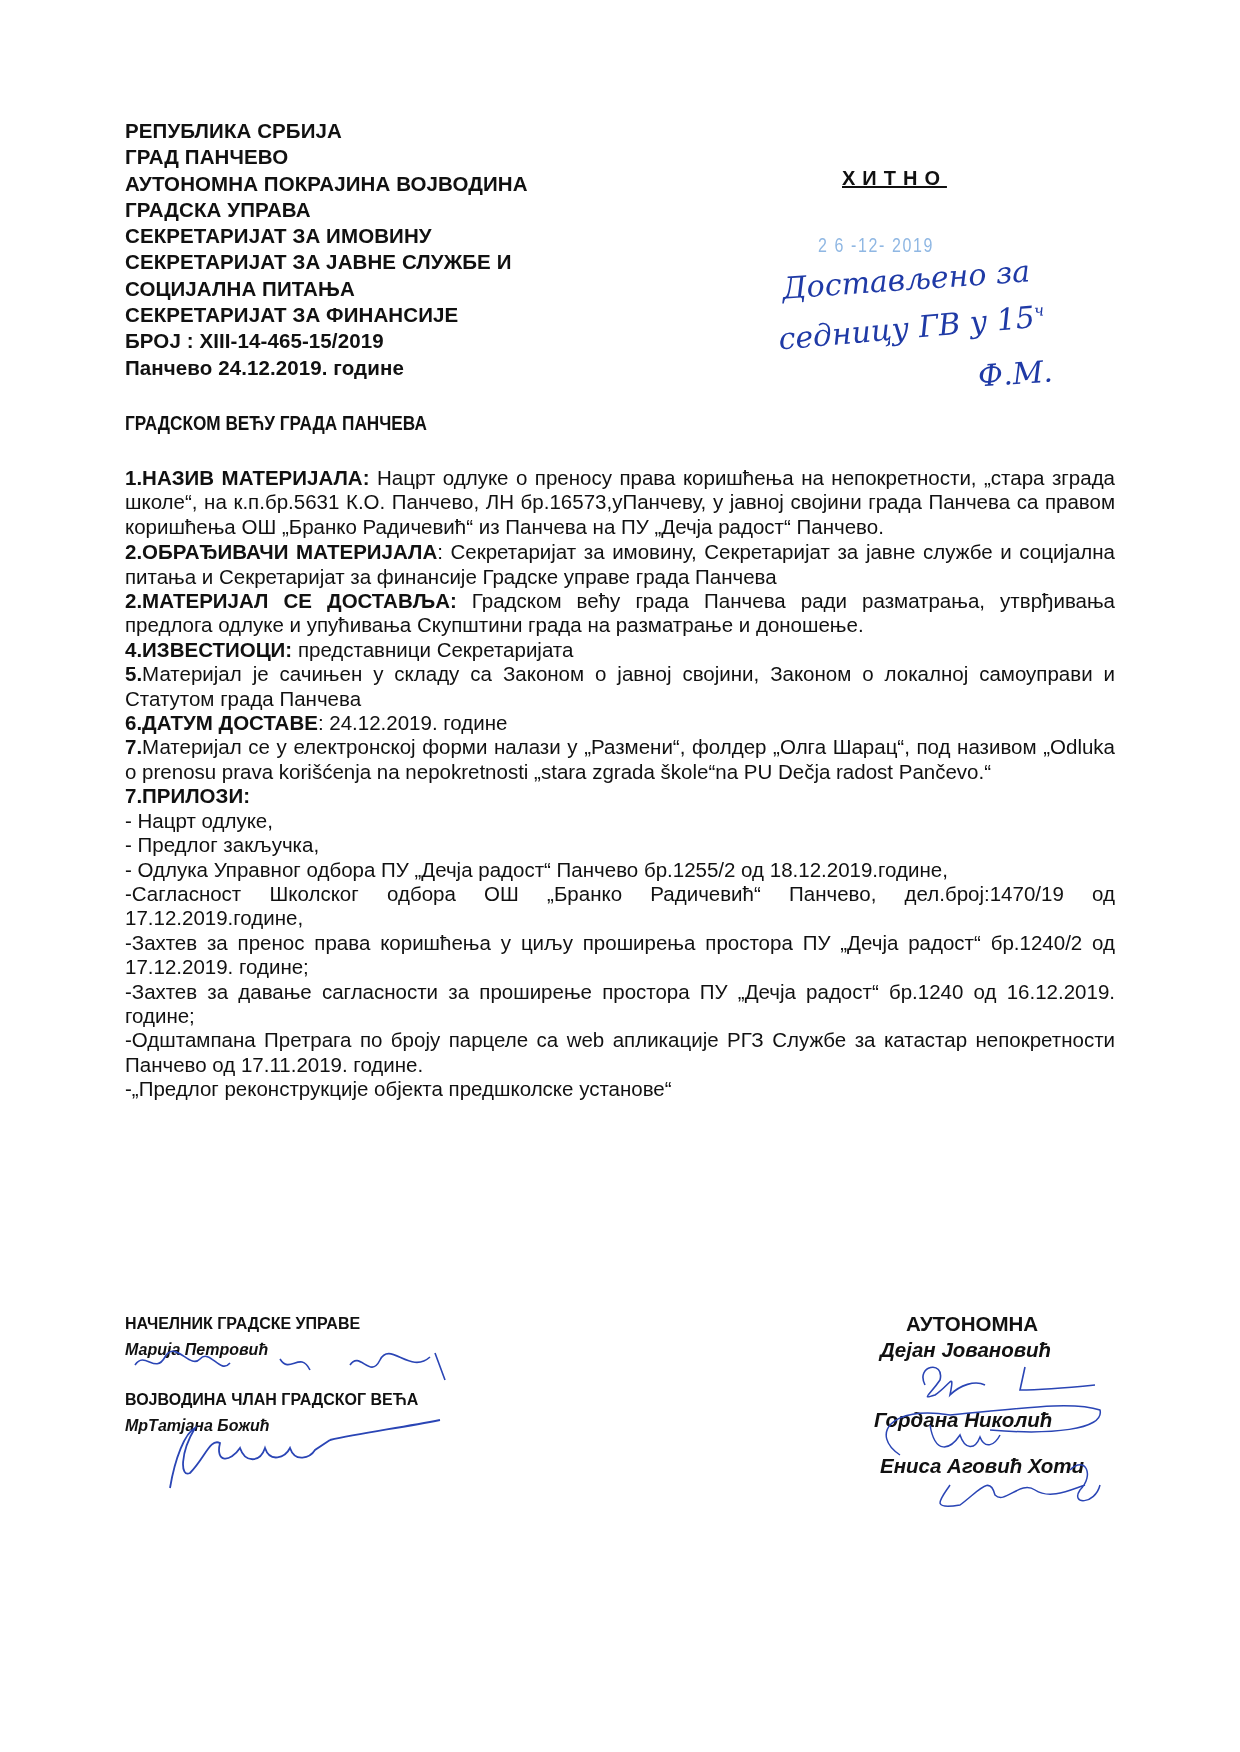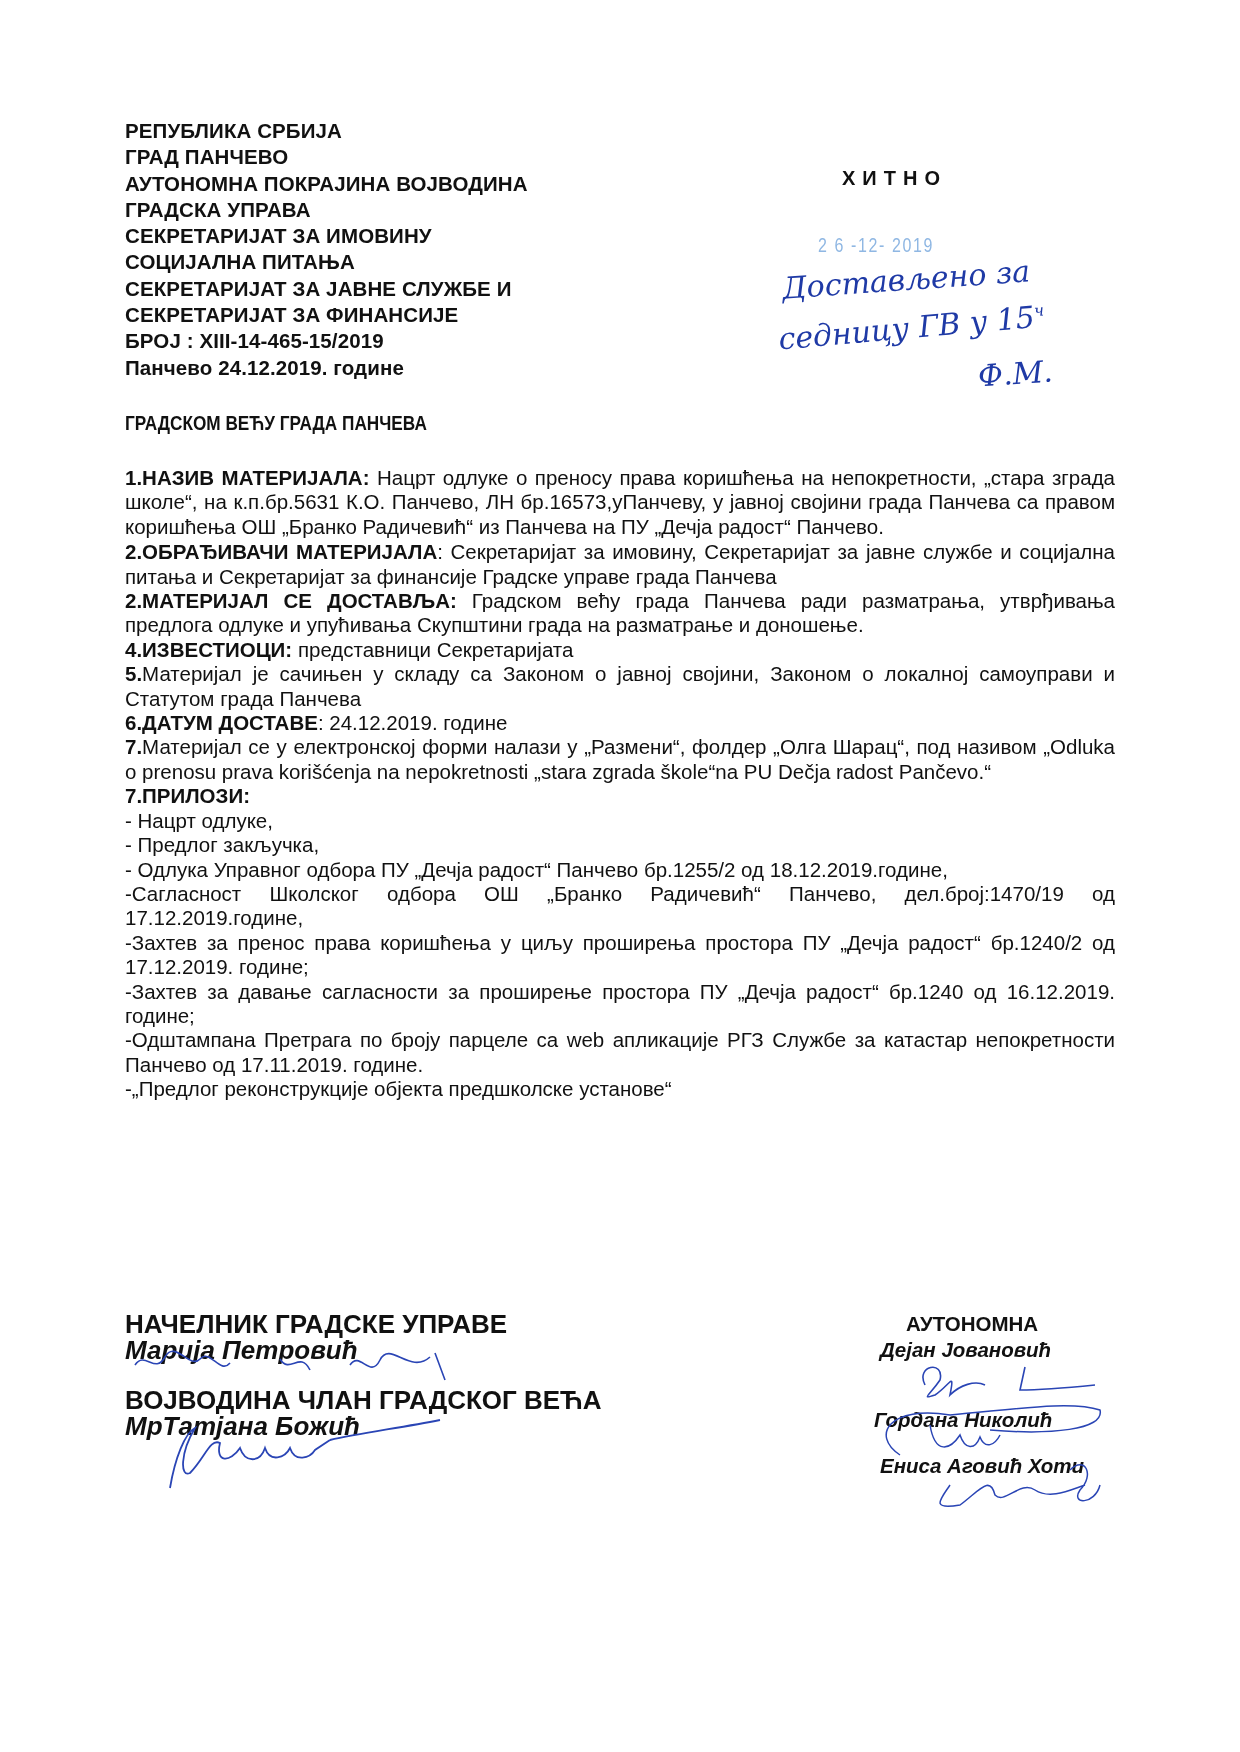--- a/index.html
+++ b/index.html
@@ -1,46 +1,46 @@
 <!DOCTYPE html>
 <html><head>
 <meta charset="utf-8">
 <style>
   html, body { margin: 0; padding: 0; background: #ffffff; }
   body { width: 1240px; height: 1752px; position: relative; overflow: hidden; font-family: "Liberation Sans", sans-serif; color: #111; }
   .page { position: absolute; left: 0; top: 0; width: 1240px; height: 1752px; background: #fff; }
   .hdr { position: absolute; left: 125px; top: 118px; font-weight: bold; font-size: 20.5px; line-height: 26.3px; letter-spacing: 0.1px; }
   .hdr div { white-space: nowrap; }
-  .urgent { position: absolute; left: 842px; top: 167px; font-weight: bold; font-size: 20px; letter-spacing: 7px; }
+  .urgent { position: absolute; left: 842px; top: 167px; font-weight: bold; font-size: 20px; letter-spacing: 7px; text-decoration: underline; }
   .stamp { position: absolute; left: 818px; top: 234px; font-family: "Liberation Sans Narrow", "Liberation Sans", sans-serif; font-size: 20px; color: #8fb7e3; letter-spacing: 2px; transform: scaleX(0.8); transform-origin: left; }
   .hand { position: absolute; font-family: "DejaVu Serif", serif; font-style: italic; color: #1f3aa6; font-size: 30px; white-space: nowrap; }
   .addressee { position: absolute; left: 125px; top: 412px; font-weight: bold; font-size: 20px; white-space: nowrap; transform: scaleX(0.86); transform-origin: left; }
   .body { position: absolute; left: 125px; top: 466px; width: 990px; font-size: 20.5px; line-height: 24.4px; }
   .para { text-align: justify; text-align-last: left; }
   .b { font-weight: bold; }
   .attach div { white-space: normal; text-align: justify; text-align-last: left; }
-  .sig-left { position: absolute; left: 125px; top: 1311px; font-size: 26px; line-height: 26px; }
+  .sig-left { position: absolute; left: 125px; top: 1311px; font-size: 16px; line-height: 26px; }
   .sig-right { position: absolute; left: 880px; top: 1311px; font-size: 20.5px; line-height: 26px; }
   .title-b { font-weight: bold; white-space: nowrap; }
   .name-i { font-weight: bold; font-style: italic; white-space: nowrap; }
   .scribble { position: absolute; pointer-events: none; }
 </style>
 </head>
 <body>
 
 <div class="page">
 
   <div class="hdr">
     <div>РЕПУБЛИКА СРБИЈА</div>
     <div>ГРАД ПАНЧЕВО</div>
     <div>АУТОНОМНА ПОКРАЈИНА ВОЈВОДИНА</div>
     <div>ГРАДСКА УПРАВА</div>
     <div>СЕКРЕТАРИЈАТ ЗА ИМОВИНУ</div>
+    <div>СЕКРЕТАРИЈАТ ЗА ЈАВНЕ СЛУЖБЕ И</div>
     <div>СОЦИЈАЛНА ПИТАЊА</div>
-    <div>СЕКРЕТАРИЈАТ ЗА ЈАВНЕ СЛУЖБЕ И</div>
     <div>СЕКРЕТАРИЈАТ ЗА ФИНАНСИЈЕ</div>
     <div>БРОЈ : XIII-14-465-15/2019</div>
     <div>Панчево 24.12.2019. године</div>
   </div>
 
   <div class="urgent">ХИТНО</div>
   <div class="stamp">2 6 -12- 2019</div>
 
   <div class="hand" style="left:782px; top:262px; transform:rotate(-4deg);">Достављено за</div>
   <div class="hand" style="left:778px; top:310px; transform:rotate(-5deg);">

